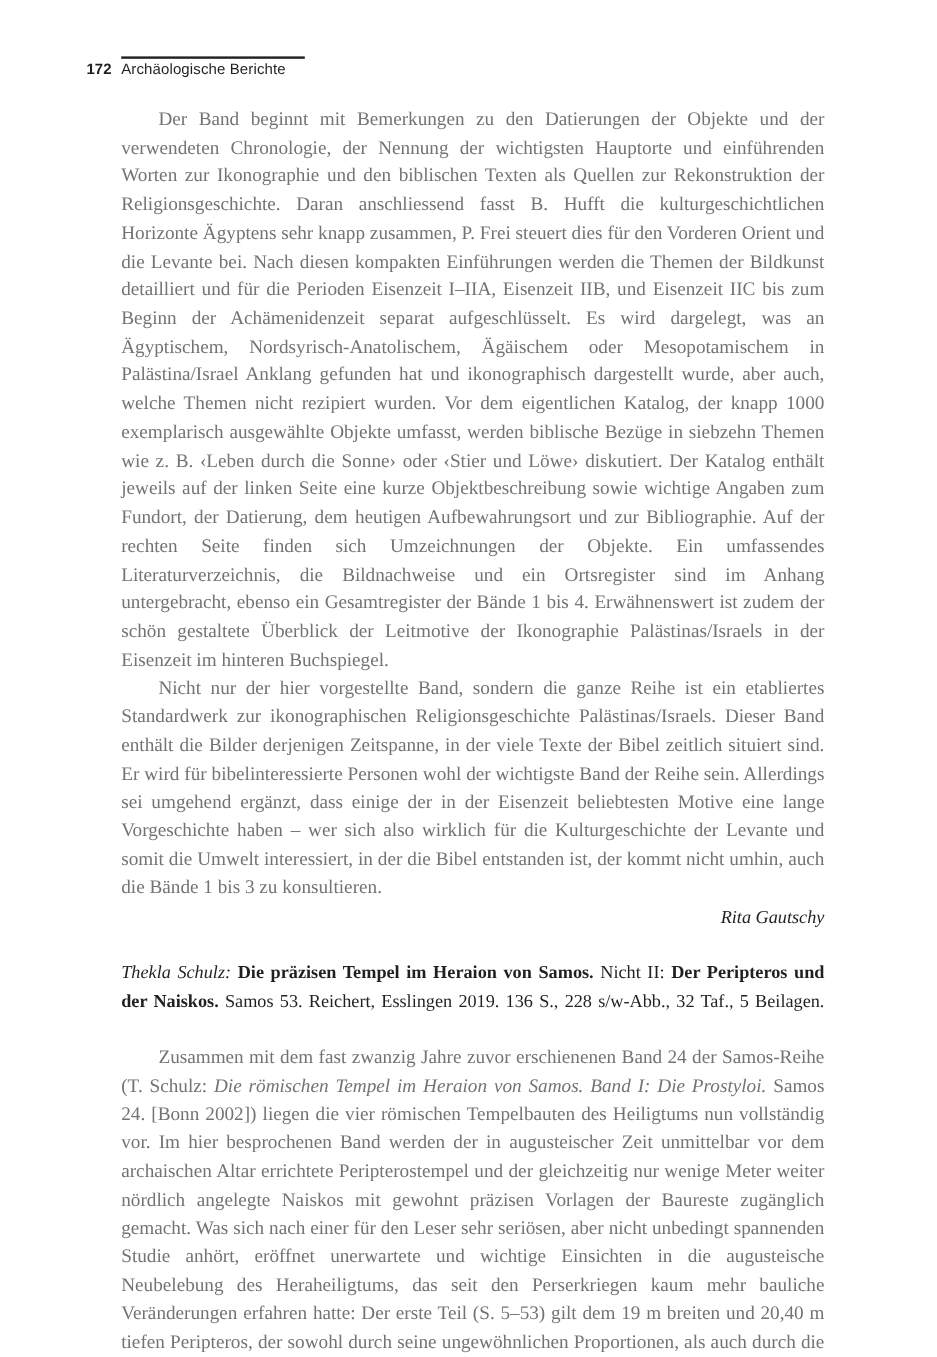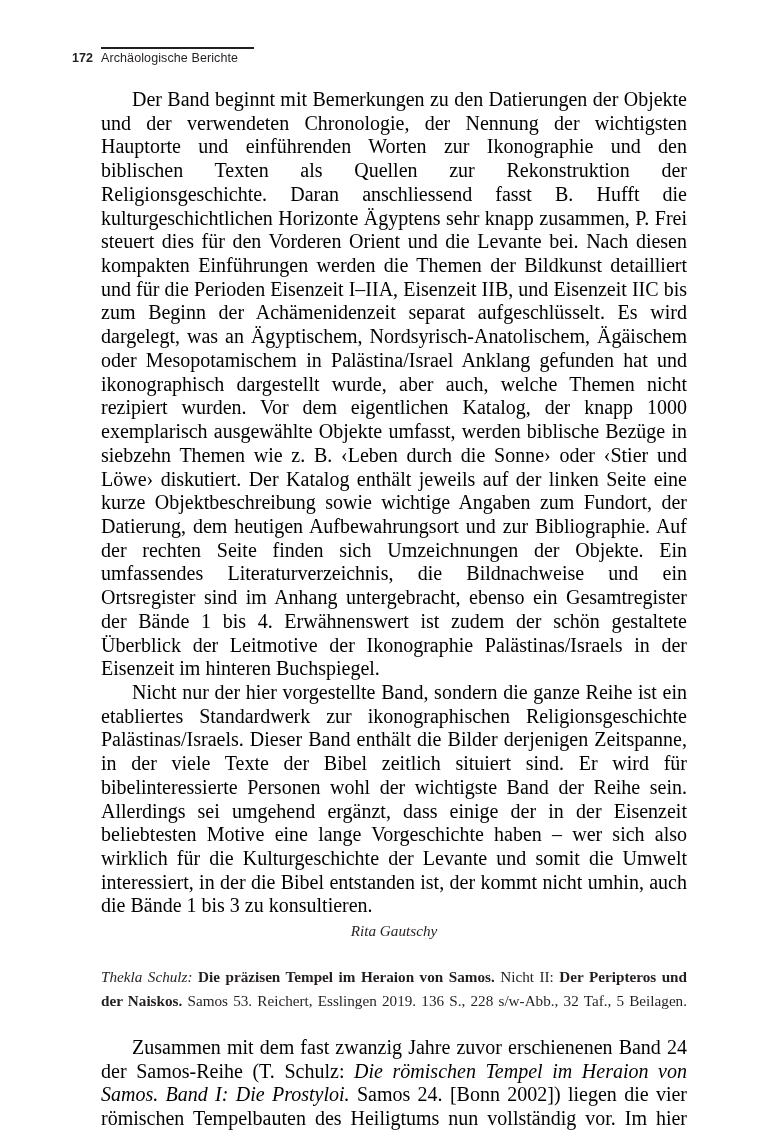--- a/index.html
+++ b/index.html
@@ -64,38 +64,38 @@
   
   .column {
     position: absolute;
     left: 101px;
     top: 88px;
     width: 586px;
   }
 
   p.body {
     margin: 0;
-    font-size: 20px;
+    font-size: 16px;
     line-height: 23.72px;
     text-align: justify;
     text-justify: inter-word;
     hyphens: none;
-    color: #000000;
+    color: #737373;
     font-family: "Liberation Serif", serif;
   }
   p.body.indent {
     text-indent: 31px;
   }
 
   .signature {
     margin: 0;
     font-size: 15.2px;
     line-height: 23.72px;
     font-style: italic;
-    text-align: center;
+    text-align: right;
     color: #231f20;
   }
 
   .biblio {
     margin: 0;
     font-size: 15.2px;
     line-height: 23.72px;
     text-align: justify;
     color: #231f20;
   }

